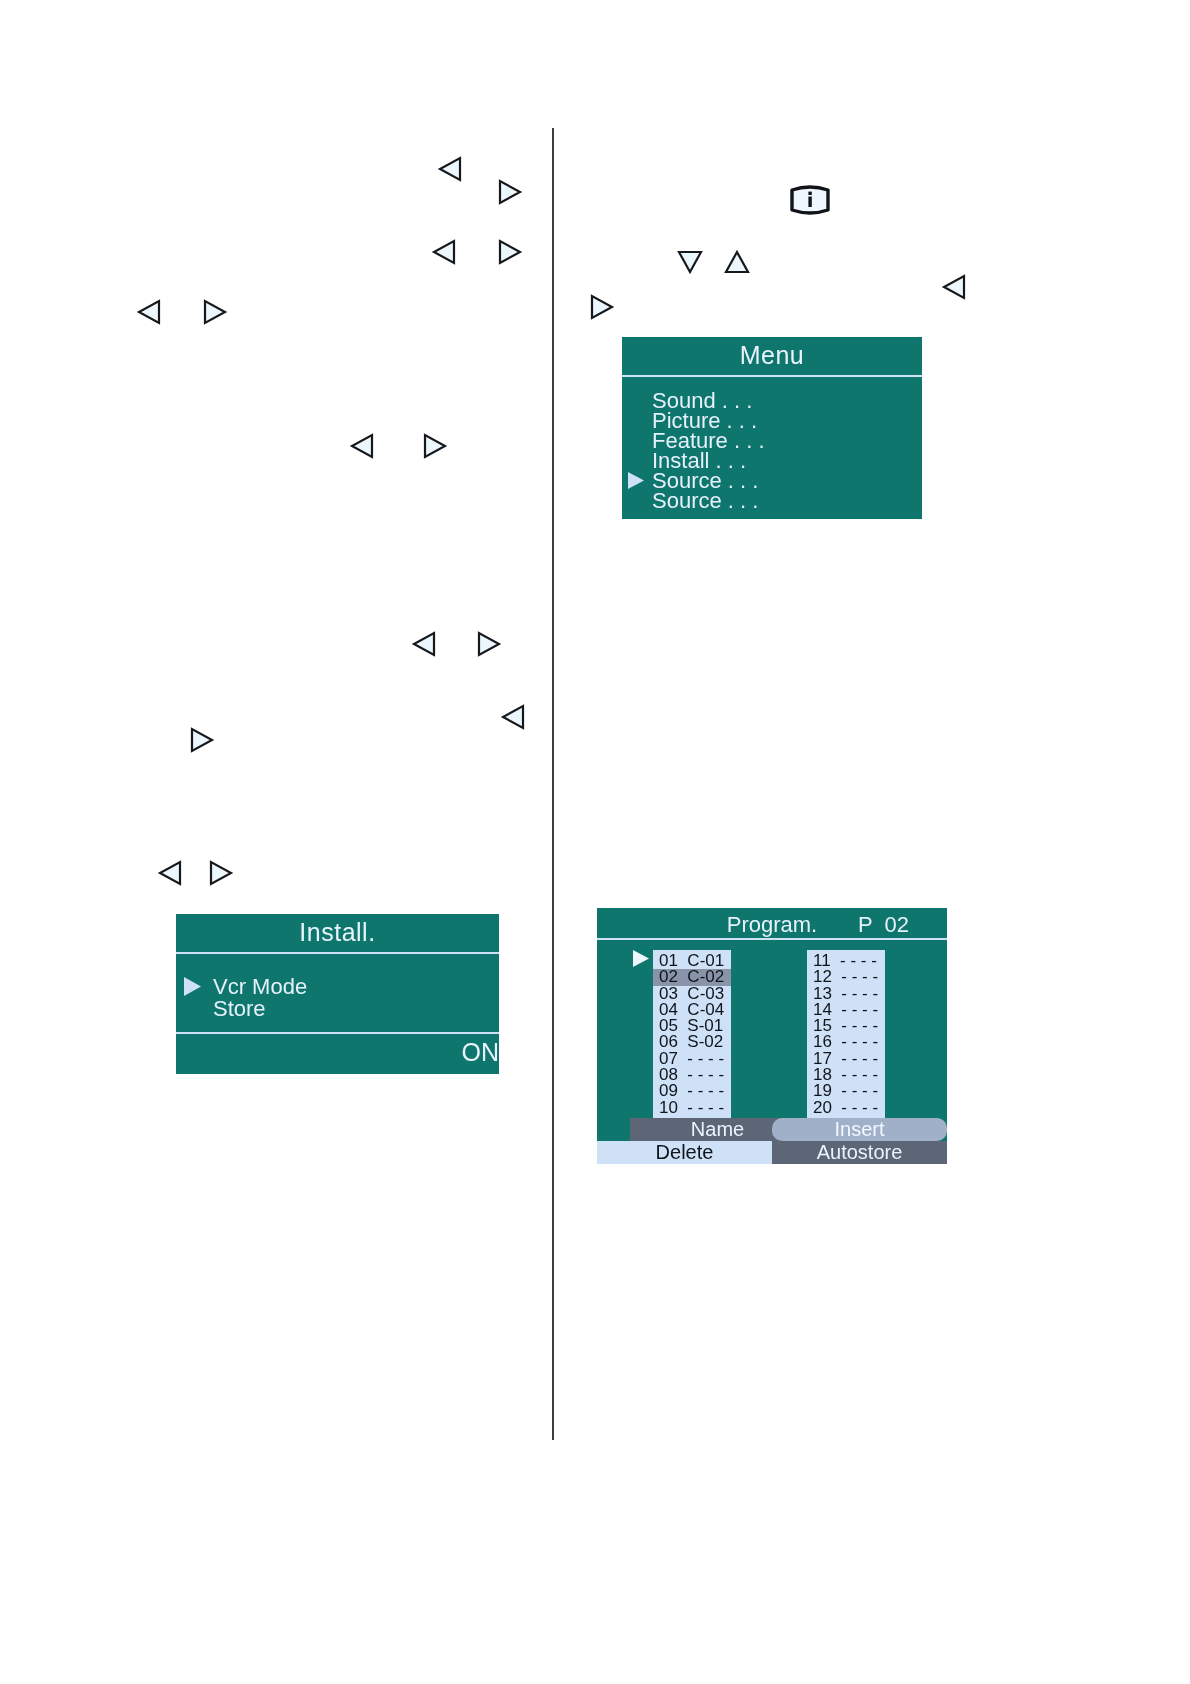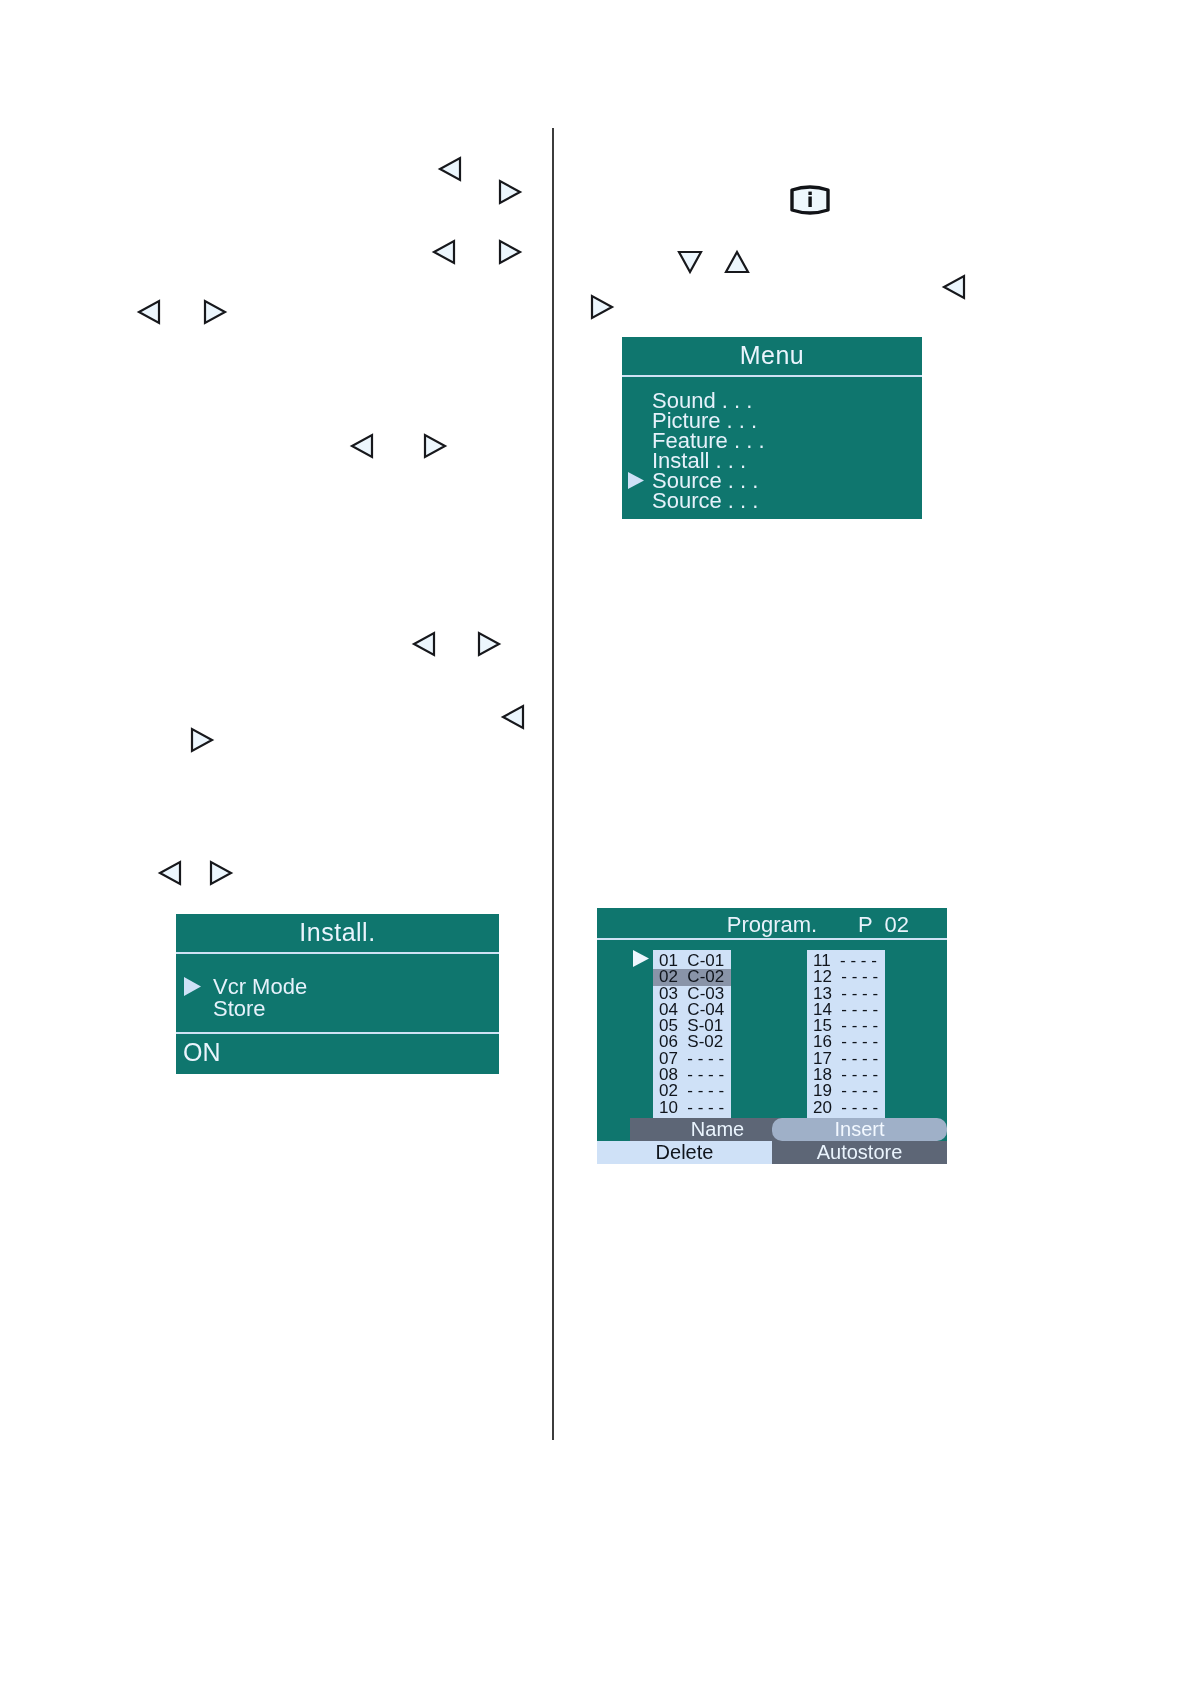--- a/index.html
+++ b/index.html
@@ -108,21 +108,21 @@
     padding-left: 33px;
     color: #e6f1fb;
     height: 22px;
   }
   .install-cursor {
     position: absolute;
     left: 8px;
     top: 24px;
   }
   #install-panel .osd-value {
-    text-align: left;
+    text-align: right;
     font-size: 25px;
     padding: 4px 0 5px 7px;
     color: #eaf4fd;
   }
 
   
   #program-panel {
     left: 597px;
     top: 908px;
     width: 350px;
@@ -340,21 +340,21 @@
           </svg></div>
       <div class="prog-col" id="prog-col-left">
           <div class="prog-entry">01  C-01</div>
           <div class="prog-entry selected">02  C-02</div>
           <div class="prog-entry">03  C-03</div>
           <div class="prog-entry">04  C-04</div>
           <div class="prog-entry">05  S-01</div>
           <div class="prog-entry">06  S-02</div>
           <div class="prog-entry">07  - - - -</div>
           <div class="prog-entry">08  - - - -</div>
-          <div class="prog-entry">02  - - - -</div>
+          <div class="prog-entry">09  - - - -</div>
           <div class="prog-entry">10  - - - -</div>
         </div>
       <div class="prog-col" id="prog-col-right">
           <div class="prog-entry">11  - - - -</div>
           <div class="prog-entry">12  - - - -</div>
           <div class="prog-entry">13  - - - -</div>
           <div class="prog-entry">14  - - - -</div>
           <div class="prog-entry">15  - - - -</div>
           <div class="prog-entry">16  - - - -</div>
           <div class="prog-entry">17  - - - -</div>

